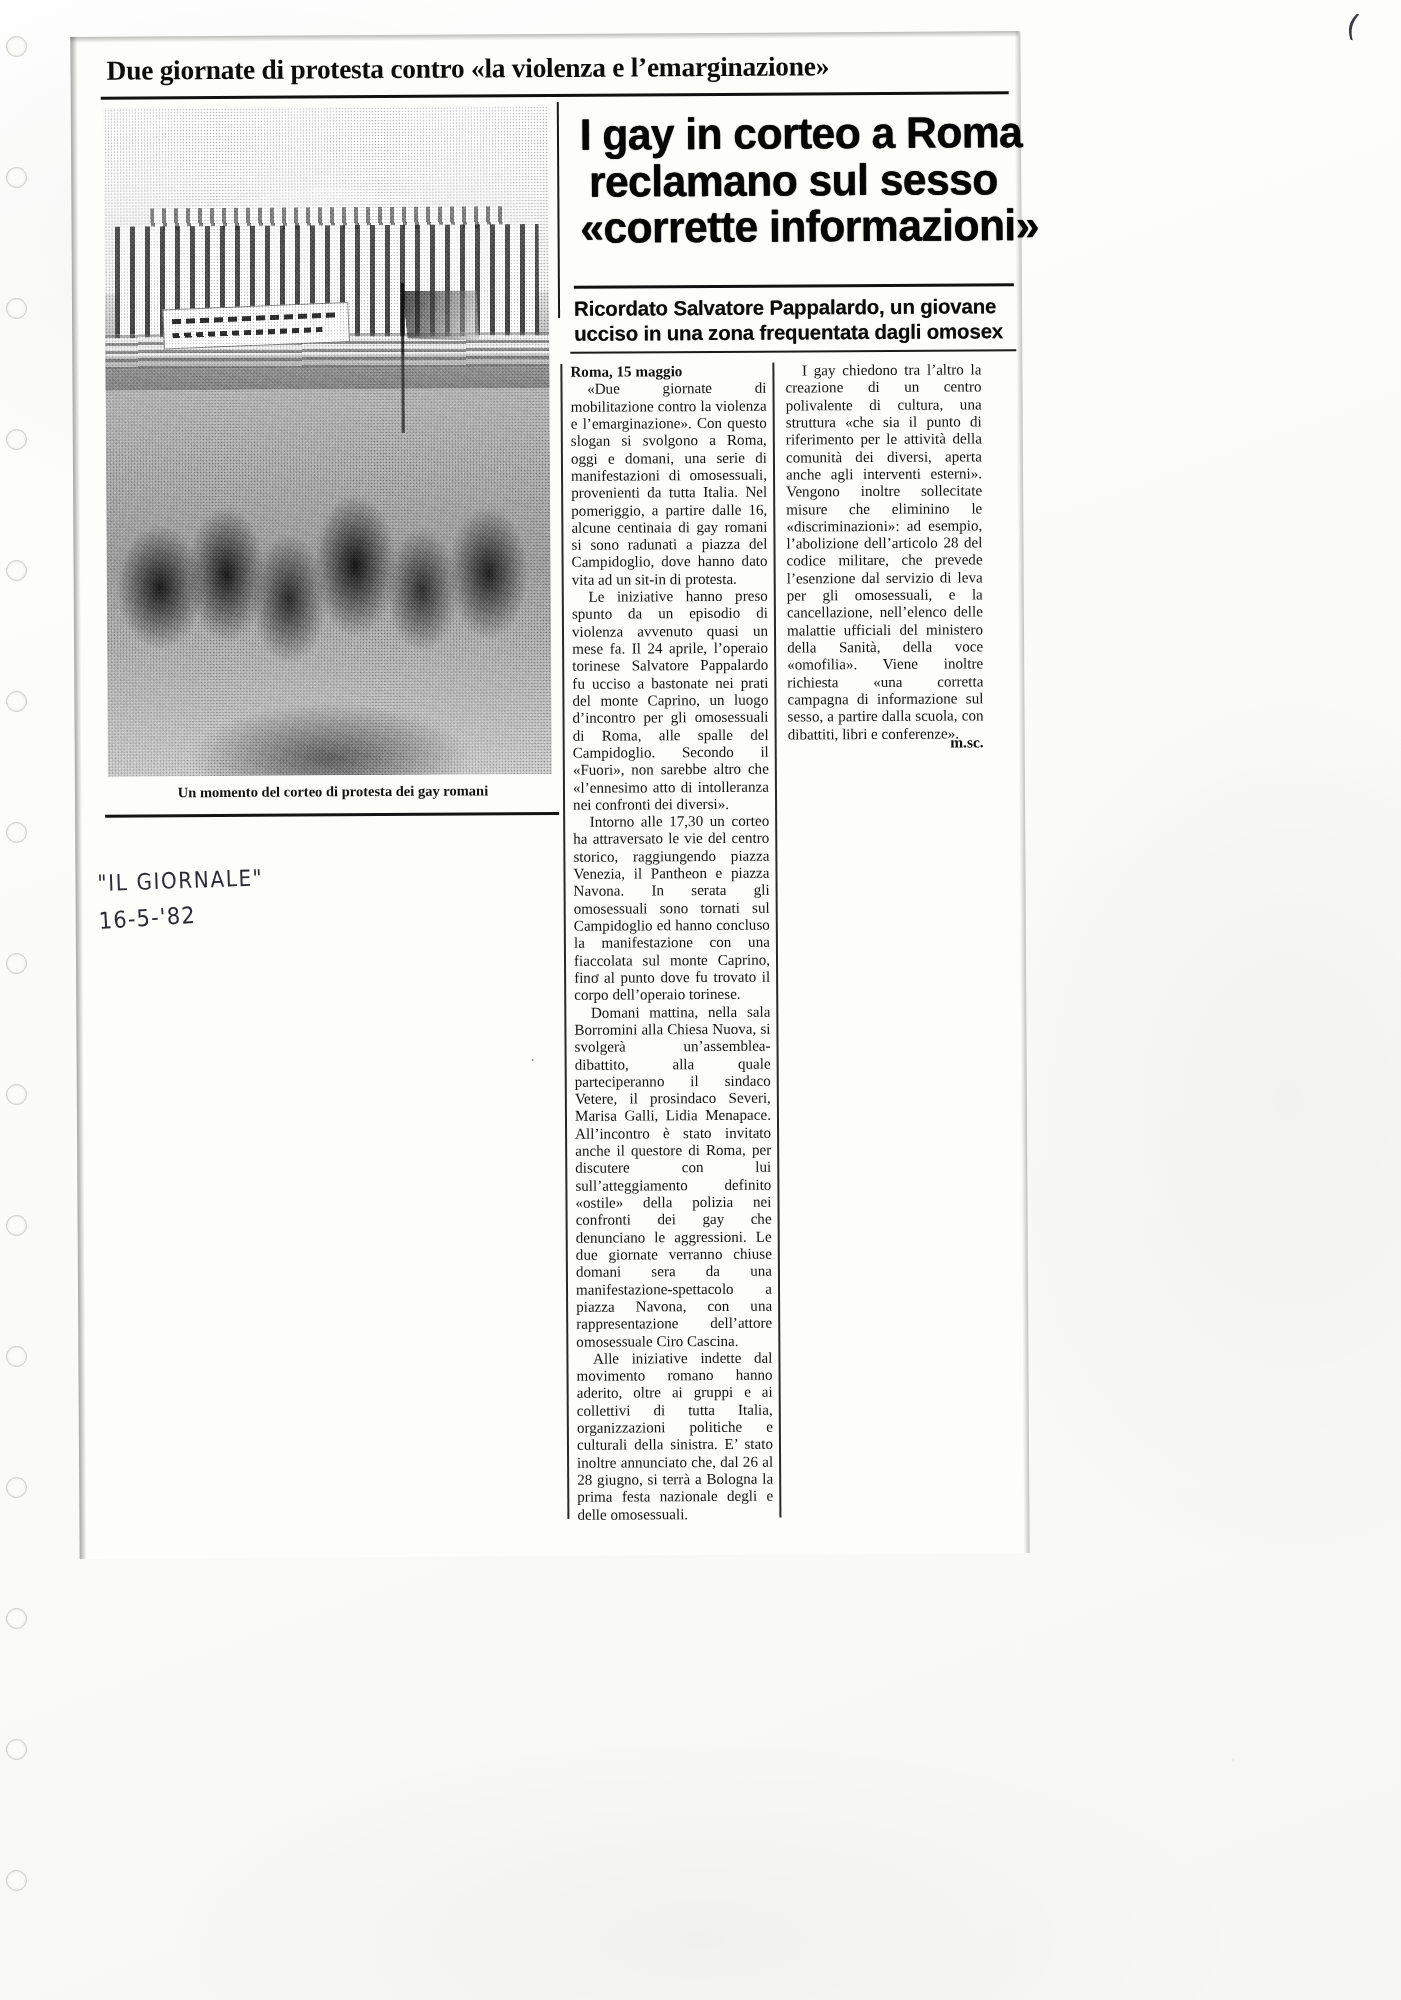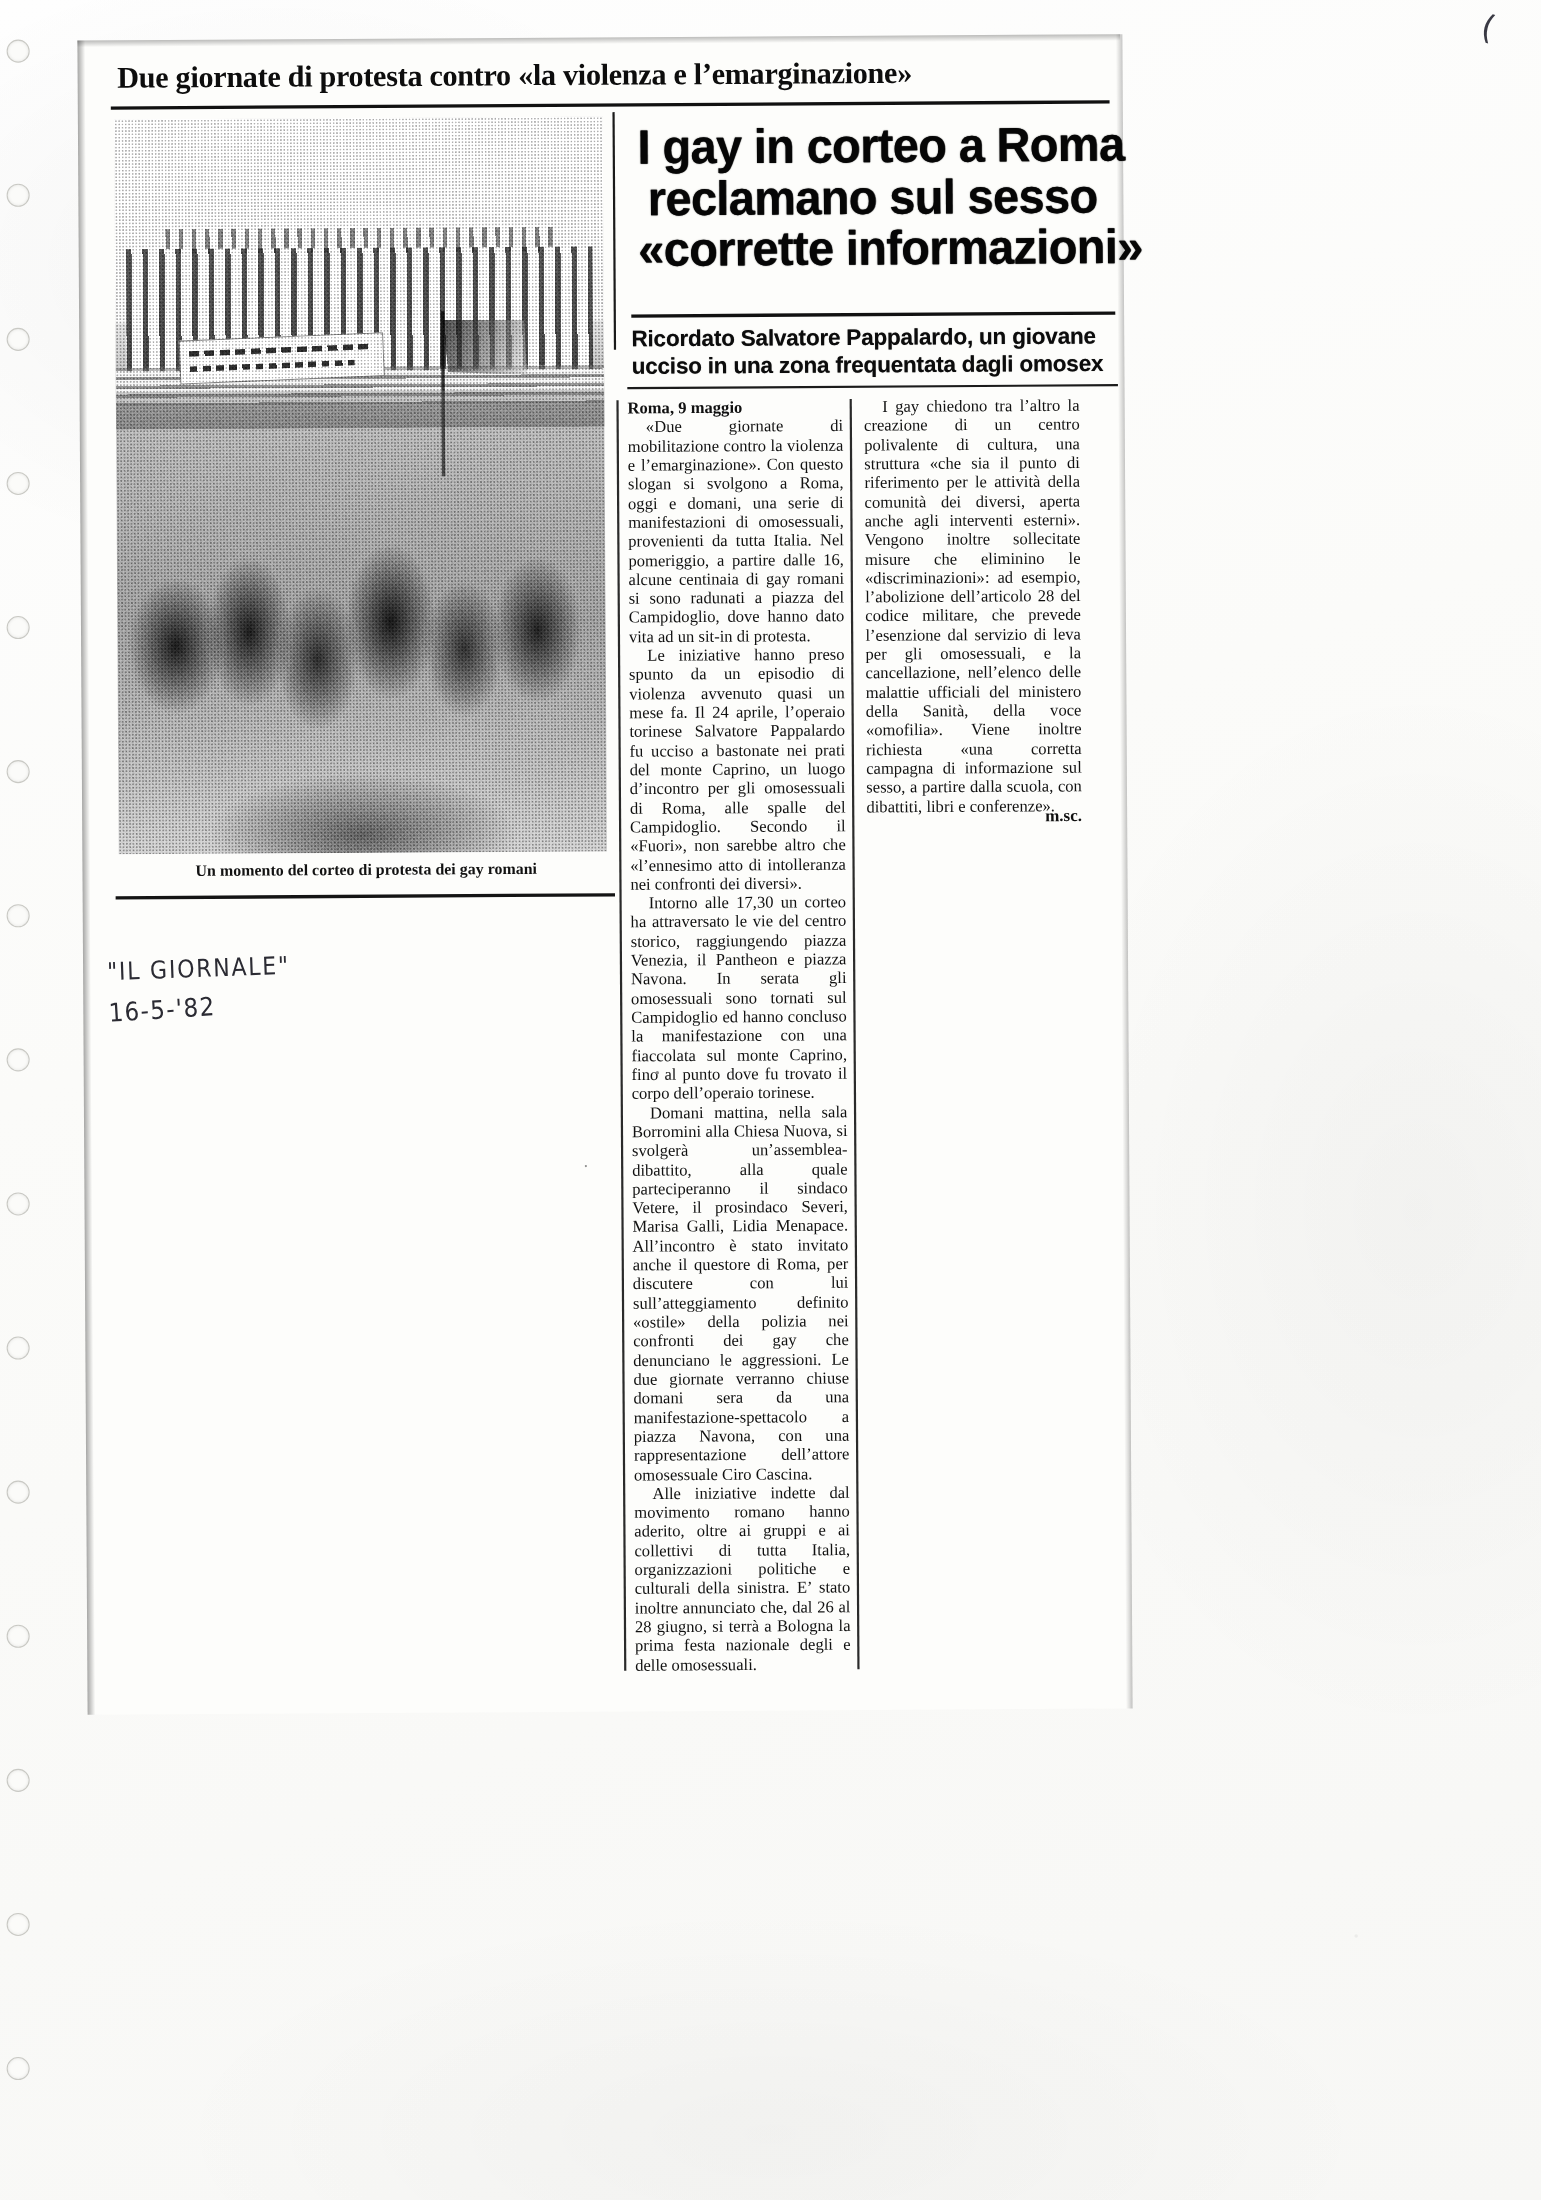--- a/index.html
+++ b/index.html
@@ -319,21 +319,21 @@
     <span class="dk-line">ucciso in una zona frequentata dagli omosex</span>
   </div>
   <div class="deck-rule"></div>
 
   <div class="cols">
     <div class="vrule-b"></div>
     <div class="vrule-a"></div>
 
     <div class="col" id="col1" style="height: auto;">
       <p class="noindent">
-        <span class="dateline">Roma, 9 maggio</span>
+        <span class="dateline">Roma, 15 maggio</span>
       </p>
       <p>«Due giornate di mobilitazione contro la violenza e l’emarginazione». Con questo slogan si svolgono a Roma, oggi e domani, una serie di manifestazioni di omosessuali, provenienti da tutta Italia. Nel pomeriggio, a partire dalle 16, alcune centinaia di gay romani si sono radunati a piazza del Campidoglio, dove hanno dato vita ad un sit-in di protesta.</p>
       <p>Le iniziative hanno preso spunto da un episodio di violenza avvenuto quasi un mese fa. Il 24 aprile, l’operaio torinese Salvatore Pappalardo fu ucciso a bastonate nei prati del monte Caprino, un luogo d’incontro per gli omosessuali di Roma, alle spalle del Campidoglio. Secondo il «Fuori», non sarebbe altro che «l’ennesimo atto di intolleranza nei confronti dei diversi».</p>
       <p>Intorno alle 17,30 un corteo ha attraversato le vie del centro storico, raggiungendo piazza Venezia, il Pantheon e piazza Navona. In serata gli omosessuali sono tornati sul Campidoglio ed hanno concluso la manifestazione con una fiaccolata sul monte Caprino, fino al punto dove fu trovato il corpo dell’operaio torinese.</p>
       <p>Domani mattina, nella sala Borromini alla Chiesa Nuova, si svolgerà un’assemblea-dibattito, alla quale parteciperanno il sindaco Vetere, il prosindaco Severi, Marisa Galli, Lidia Menapace. All’incontro è stato invitato anche il questore di Roma, per discutere con lui sull’atteggiamento definito «ostile» della polizia nei confronti dei gay che denunciano le aggressioni. Le due giornate verranno chiuse domani sera da una manifestazione-spettacolo a piazza Navona, con una rappresentazione dell’attore omosessuale Ciro Cascina.</p>
       <p>Alle iniziative indette dal movimento romano hanno aderito, oltre ai gruppi e ai collettivi di tutta Italia, organizzazioni politiche e culturali della sinistra. E’ stato inoltre annunciato che, dal 26 al 28 giugno, si terrà a Bologna la prima festa nazionale degli e delle omosessuali.</p>
     </div>
 
     <div class="col" id="col2">
       <p>I gay chiedono tra l’altro la creazione di un centro polivalente di cultura, una struttura «che sia il punto di riferimento per le attività della comunità dei diversi, aperta anche agli interventi esterni». Vengono inoltre sollecitate misure che eliminino le «discriminazioni»: ad esempio, l’abolizione dell’articolo 28 del codice militare, che prevede l’esenzione dal servizio di leva per gli omosessuali, e la cancellazione, nell’elenco delle malattie ufficiali del ministero della Sanità, della voce «omofilia». Viene inoltre richiesta «una corretta campagna di informazione sul sesso, a partire dalla scuola, con dibattiti, libri e conferenze».</p>

